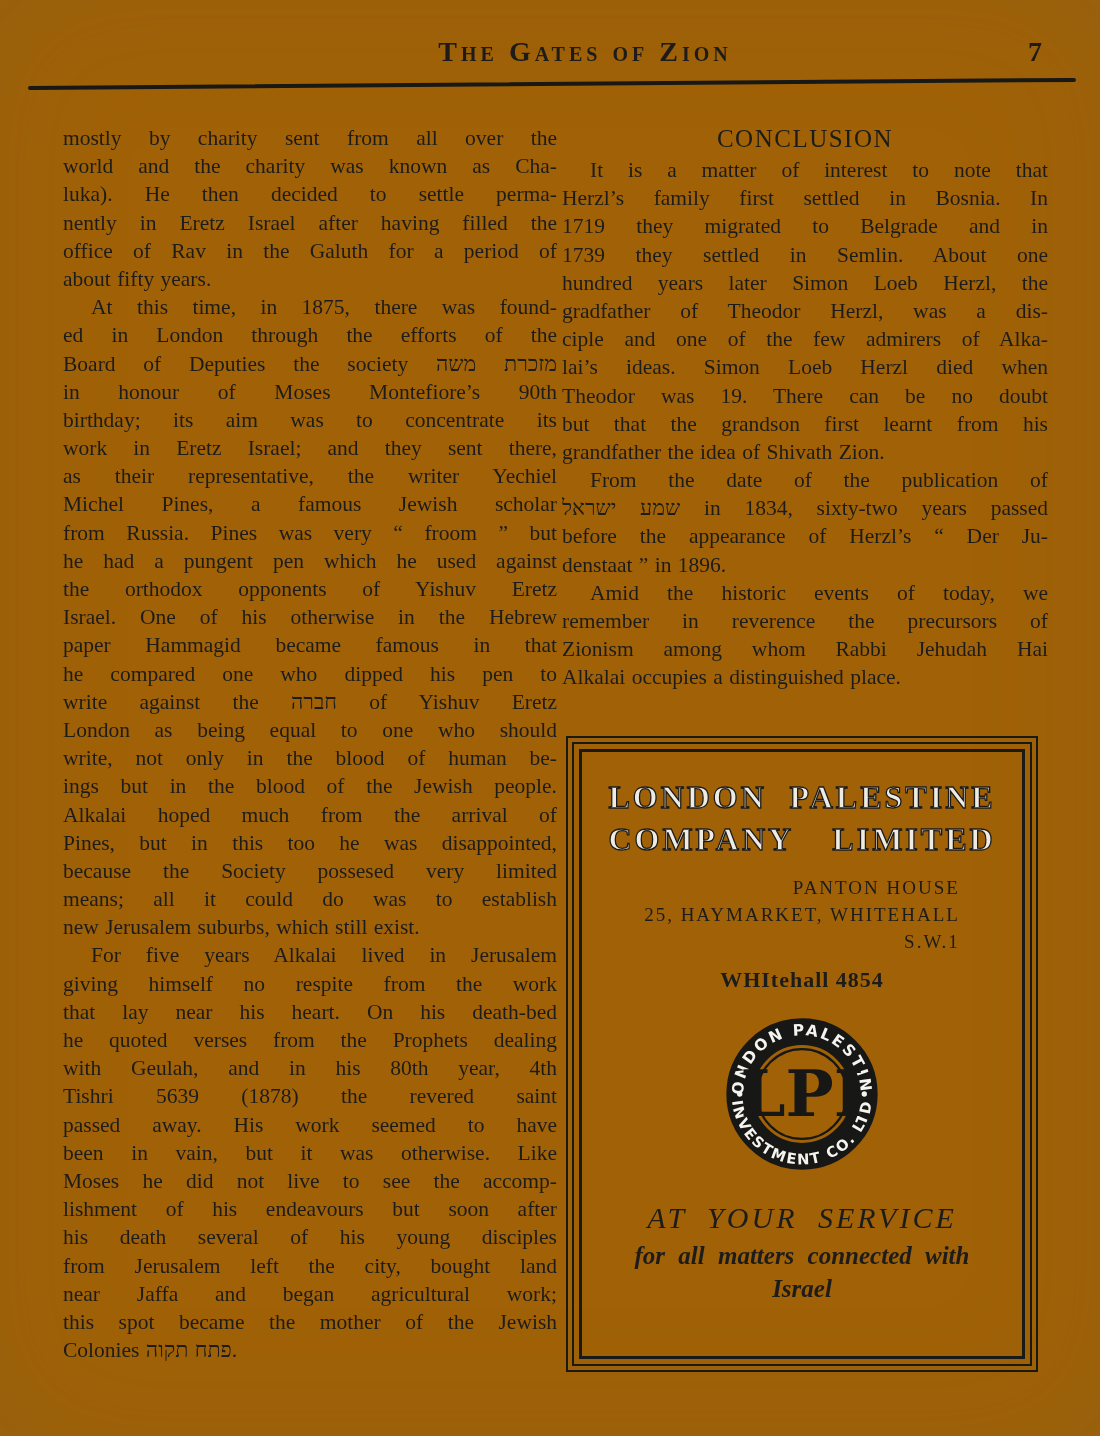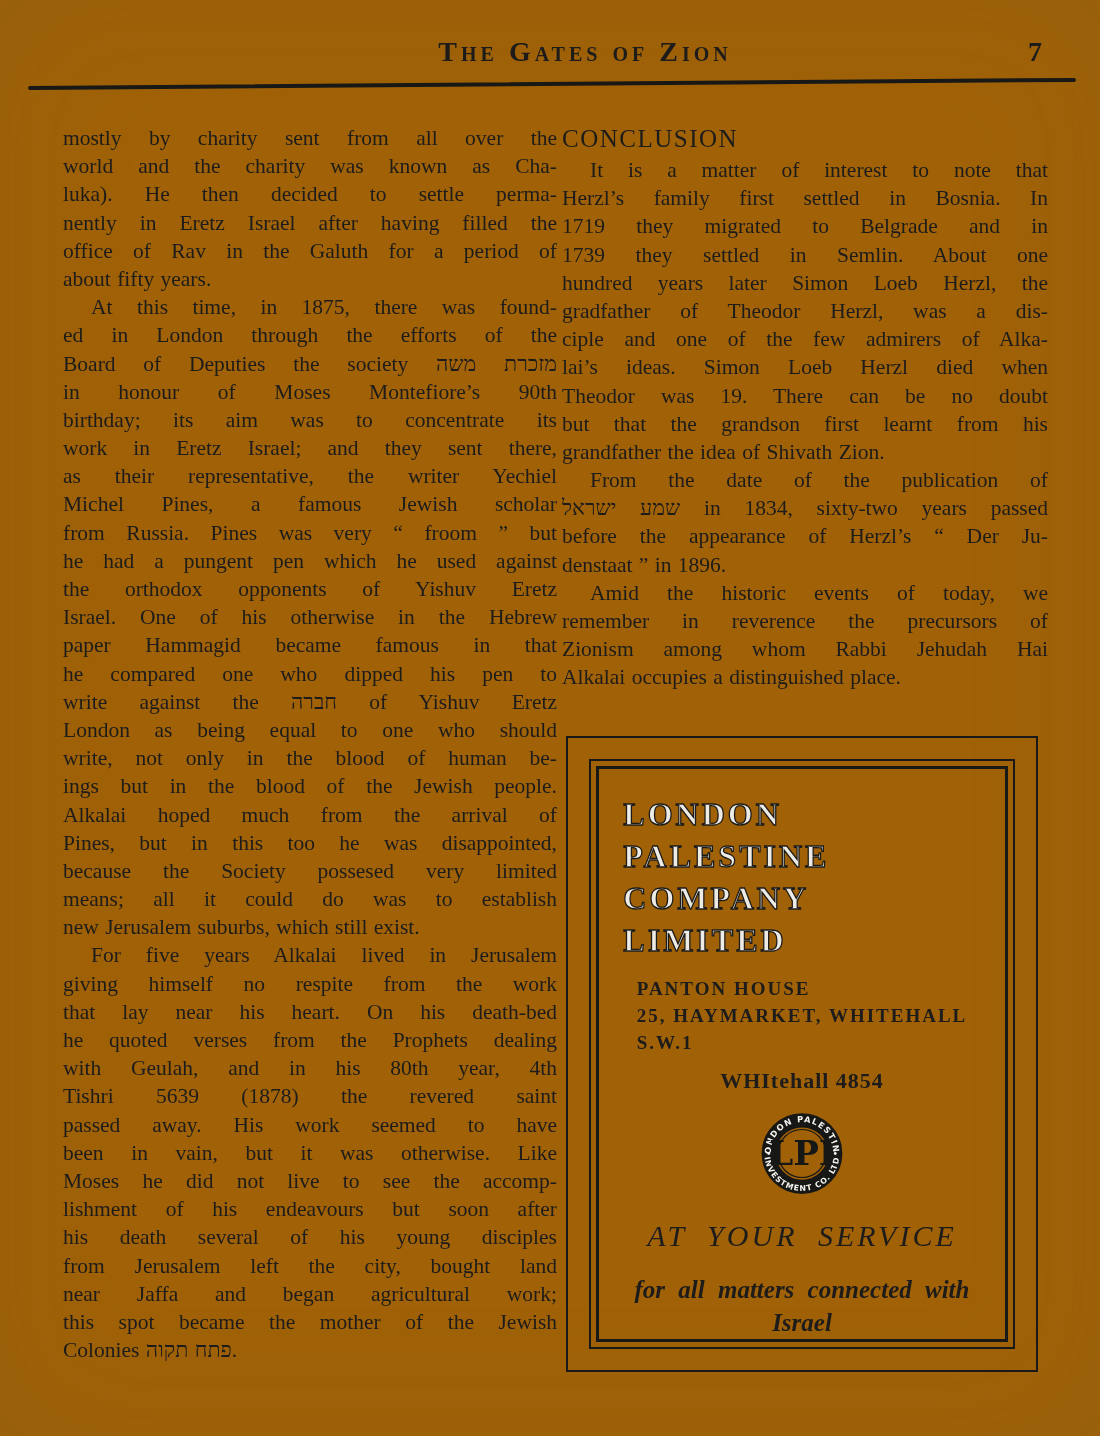--- a/index.html
+++ b/index.html
@@ -19,39 +19,39 @@
   .rule{position:absolute;top:82px;left:28px;width:1048px;height:4px;background:#181816;
     transform:rotate(-.45deg);border-radius:2px;}
   
   .col{position:absolute;font-size:21.5px;}
   .col-left{left:55px;top:124px;width:494px;margin-left:8px;}
   .col-right{left:562px;top:124px;width:486px;}
   .line{line-height:28.2px;height:28.2px;overflow:hidden;
     text-align:justify;text-align-last:justify;word-spacing:1px;}
   .line.last{text-align-last:left;}
   .line.indent{text-indent:28px;}
-  .col-heading{font-size:25px;letter-spacing:1.5px;line-height:30px;
+  .col-heading{text-align:center;font-size:25px;letter-spacing:1.5px;line-height:30px;
     height:32px;}
   
   .ad-outer{position:absolute;left:566px;top:736px;width:472px;height:636px;
-    border:2.5px solid #191917;padding:21px;box-sizing:border-box;background:transparent;}
+    border:2.5px solid #191917;padding:4px;box-sizing:border-box;background:transparent;}
   .ad-mid{border:2px solid #191917;height:100%;box-sizing:border-box;padding:5px;}
   .ad-inner{border:3px solid #191917;height:100%;box-sizing:border-box;
     display:flex;flex-direction:column;align-items:center;}
   .ad-title{width:88%;margin-top:24px;font-size:32px;font-weight:700;letter-spacing:3px;
     line-height:42px;color:#edebe4;-webkit-text-stroke:1.3px #1c1b19;}
   .ad-title .t-just{text-align:justify;text-align-last:justify;}
   .ad-title .t-center{text-align:center;}
-  .ad-address{margin-top:14px;text-align:left;font-size:19px;font-weight:700;
+  .ad-address{margin-top:14px;text-align:right;font-size:19px;font-weight:400;
     letter-spacing:2px;line-height:27px;}
   .ad-phone{margin-top:12px;font-size:22px;font-weight:700;letter-spacing:1px;}
   .ad-logo{margin-top:12px;}
   .ad-tagline{margin-top:18px;font-size:30px;font-weight:400;font-style:italic;
     letter-spacing:3px;word-spacing:10px;}
-  .ad-subline{margin-top:20px;text-align:center;font-size:25px;font-weight:700;
+  .ad-subline{margin-top:4px;text-align:center;font-size:25px;font-weight:700;
     font-style:italic;line-height:33px;word-spacing:7px;}
 </style>
 </head>
 <body>
 
 <div class="page">
 
   <div class="masthead">The Gates of Zion</div>
   <div class="pageno">7</div>
   <div class="rule"></div>

